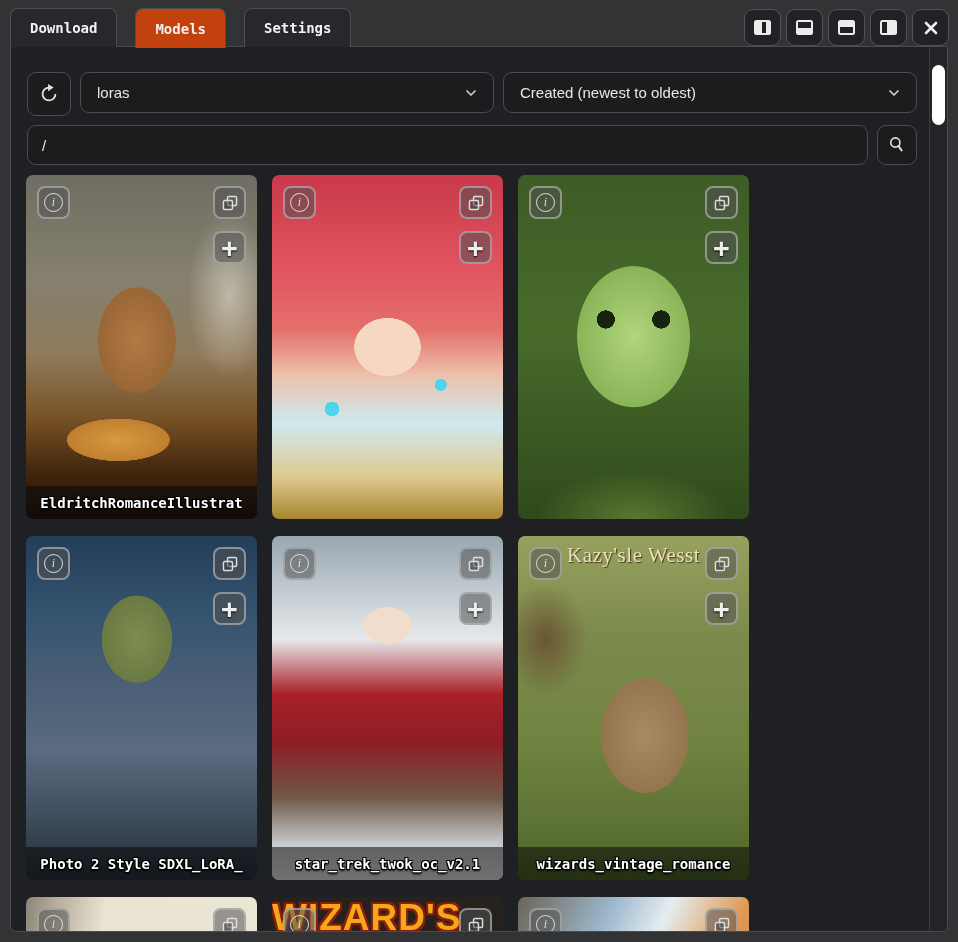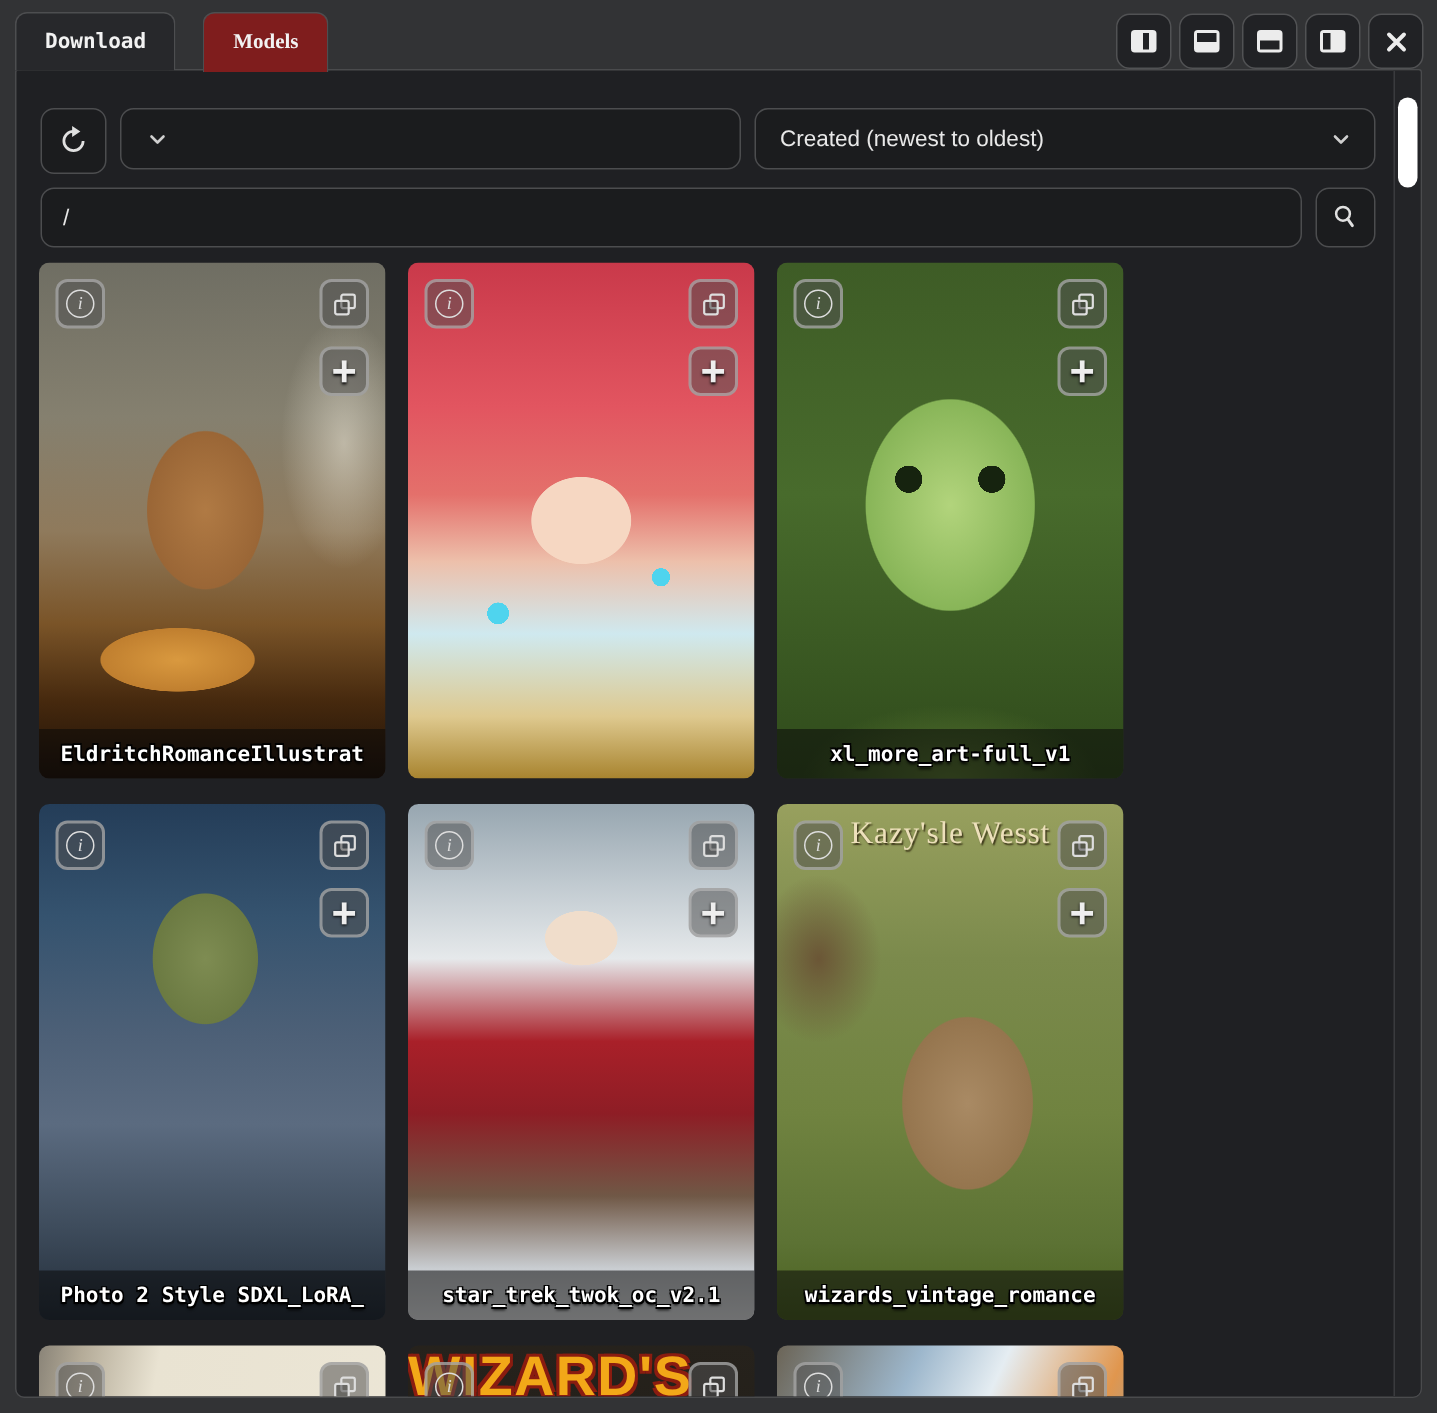--- a/index.html
+++ b/index.html
@@ -8,21 +8,21 @@
 
   
   .tabbar { position:absolute; top:8px; left:10px; display:flex; gap:18px; z-index:3; }
   .tab {
     height:39px; padding:0 19px; display:flex; align-items:center;
     background:#27282b; border:1px solid #4d4e50; border-bottom:none;
     border-radius:8px 8px 0 0; color:#f2f2f2;
     font-family:"DejaVu Sans Mono", monospace; font-size:14px; font-weight:bold;
     cursor:pointer;
   }
-  .tab.active { background:#7f1d1d; height:40px; margin-bottom:-1px;font-family:Liberation Serif, serif; }
+  .tab.active { background:#c2410c; height:40px; margin-bottom:-1px; }
 
   .winbtns { position:absolute; top:9px; right:9px; display:flex; gap:5px; z-index:3; }
   .winbtn {
     width:37px; height:37px; background:#212225; border:1px solid #515254;
     border-radius:9px; display:flex; align-items:center; justify-content:center; cursor:pointer;
   }
   .wicon { width:17px; height:15px; background:#ececec; border-radius:2.5px; position:relative; }
   .wicon::after { content:""; position:absolute; background:#212225; }
   .wicon.cols::after  { top:2px; bottom:2px; left:8px; width:4px; }
   .wicon.top::after   { left:2px; right:2px; top:2px; height:6px; }
@@ -136,20 +136,21 @@
     position:absolute; top:18px; left:2px; width:13px; height:60px;
     background:#ffffff; border-radius:7px; cursor:pointer;
   }
 </style>
 </head>
 <body>
 
 <nav class="tabbar">
   <div class="tab">Download</div>
   <div class="tab active">Models</div>
+  <div class="tab">Settings</div>
 </nav>
 
 <div class="winbtns">
   <div class="winbtn">
     <span class="wicon cols"></span>
   </div>
   <div class="winbtn">
     <span class="wicon top"></span>
   </div>
   <div class="winbtn">
@@ -169,20 +170,21 @@
   <div class="panel-inner">
 
     <div class="row">
       <div class="iconbtn">
         <svg width="22" height="22" viewBox="0 0 24 24">
           <path d="M12 5 a7 7 0 1 0 7 7" fill="none" stroke="#e0e0e0" stroke-width="2"></path>
           <polygon points="11,1 11,9 17,5" fill="#e0e0e0"></polygon>
         </svg>
       </div>
       <div class="select">
+        <span class="val">loras</span>
         <svg width="16" height="16" viewBox="0 0 24 24">
           <path d="M6 9 l6 6 6-6" fill="none" stroke="#cfcfcf" stroke-width="2.6" stroke-linecap="round" stroke-linejoin="round"></path>
         </svg>
       </div>
       <div class="select">
         <span class="val">Created (newest to oldest)</span>
         <svg width="16" height="16" viewBox="0 0 24 24">
           <path d="M6 9 l6 6 6-6" fill="none" stroke="#cfcfcf" stroke-width="2.6" stroke-linecap="round" stroke-linejoin="round"></path>
         </svg>
       </div>
@@ -231,21 +233,20 @@
         <div class="cardbtn b-info">
           <span class="i-circle">i</span>
         </div>
         <div class="cardbtn b-copy">
           <svg width="18" height="18" viewBox="0 0 22 22">
             <rect x="8" y="3" width="11" height="11" rx="1.5" fill="none" stroke="#ddd" stroke-width="1.8"></rect>
             <rect x="3" y="8" width="11" height="11" rx="1.5" fill="rgba(60,60,60,0.5)" stroke="#ddd" stroke-width="1.8"></rect>
           </svg>
         </div>
         <div class="cardbtn b-add">+</div>
-        <div class="caption">xl_more_art-full_v1</div>
       </article>
 
       <article class="card img-orc">
         <div class="cardbtn b-info">
           <span class="i-circle">i</span>
         </div>
         <div class="cardbtn b-copy">
           <svg width="18" height="18" viewBox="0 0 22 22">
             <rect x="8" y="3" width="11" height="11" rx="1.5" fill="none" stroke="#ddd" stroke-width="1.8"></rect>
             <rect x="3" y="8" width="11" height="11" rx="1.5" fill="rgba(60,60,60,0.5)" stroke="#ddd" stroke-width="1.8"></rect>

